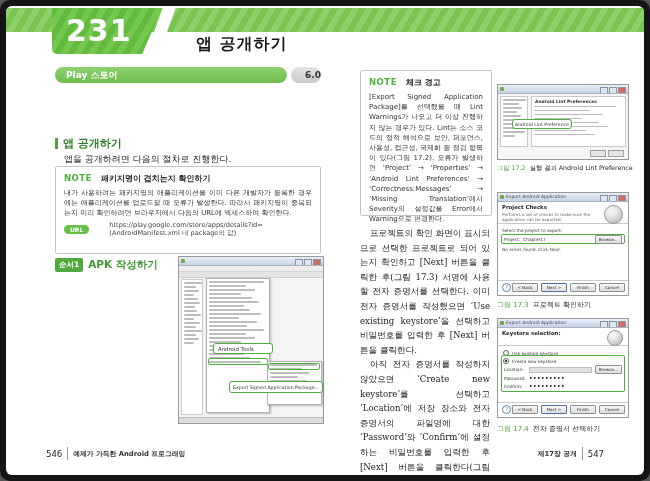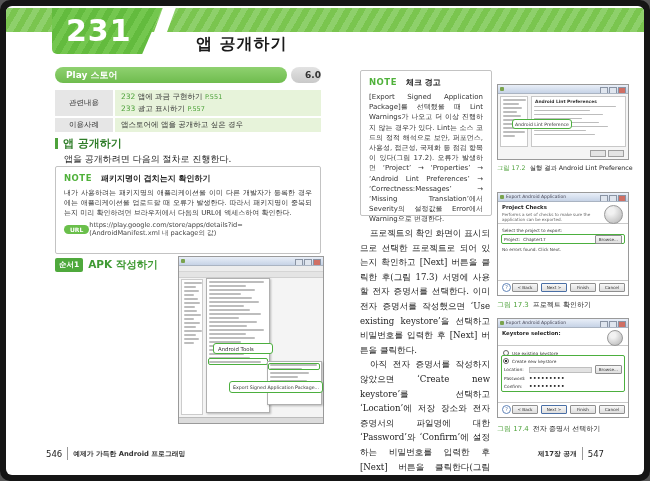--- a/index.html
+++ b/index.html
@@ -38,21 +38,21 @@
   .sec-txt{font-size:11px;font-weight:bold;color:#2e7d28;}
   .intro{left:58px;top:147px;font-size:9px;color:#222;}
 
   .notebox{border:1px solid #c3c3c3;border-radius:2px;background:#fff;padding:6px 8px;}
   .note1{left:49px;top:160px;width:266px;height:88px;}
   .note-head{display:flex;gap:9px;align-items:baseline;}
   .note-lab{color:#4fb13a;font-size:8.5px;font-weight:bold;letter-spacing:.5px;}
   .note-tit{color:#222;font-size:8px;font-weight:bold;}
   .note-body{margin-top:4px;font-size:7px;line-height:10px;color:#333;text-align:justify;}
   .note-bullet{margin-top:5px;font-size:7px;font-weight:bold;color:#4ea23b;}
-  .url-row{margin-top:3px;display:flex;align-items:center;gap:0;}
+  .url-row{margin-top:3px;display:flex;align-items:center;gap:20px;}
   .url-pill{background:#6abf4b;color:#fff;font-size:6px;font-weight:bold;border-radius:7px;padding:1px 6px;}
   .url-txt{font-size:6.6px;color:#444;}
 
   .step-row{left:49px;top:252px;display:flex;align-items:center;gap:5px;}
   .step-badge{background:#4fa93c;color:#fff;font-size:7.5px;font-weight:bold;padding:2px 4px;border-radius:2px;}
   .step-tit{font-size:10.5px;font-weight:bold;color:#3f9a33;}
   .body-l{left:49px;top:268px;width:120px;font-size:8.6px;line-height:14.2px;color:#222;text-align:justify;text-indent:10px;}
 
   
   .cap{font-size:7.5px;color:#222;font-weight:normal;white-space:nowrap;}
@@ -100,37 +100,20 @@
  <div class="paper">
 
   <div class="band"></div>
   <div class="badge-slash"></div>
   <div class="num-badge">231</div>
   <div class="page-title">앱 공개하기</div>
 
   <div class="abs pill">Play 스토어</div>
   <div class="abs ver">6.0</div>
 
-  <div class="abs info-table">
-    <div class="cell-label">관련내용</div>
-    <div class="cell-val">
-      <div>
-        <span class="num">232</span>
-        <span>앱에 과금 구현하기</span>
-        <span class="pg">P.551</span>
-      </div>
-      <div>
-        <span class="num">233</span>
-        <span>광고 표시하기</span>
-        <span class="pg">P.557</span>
-      </div>
-    </div>
-    <div class="cell-label">이용사례</div>
-    <div class="cell-val">앱스토어에 앱을 공개하고 싶은 경우</div>
-  </div>
 
   <div class="abs sec-head">
     <span class="sec-bar"></span>
     <span class="sec-txt">앱 공개하기</span>
   </div>
   <div class="abs intro serif">앱을 공개하려면 다음의 절차로 진행한다.</div>
 
   <div class="abs notebox note1">
     <div class="note-head">
       <span class="note-lab">NOTE</span>

